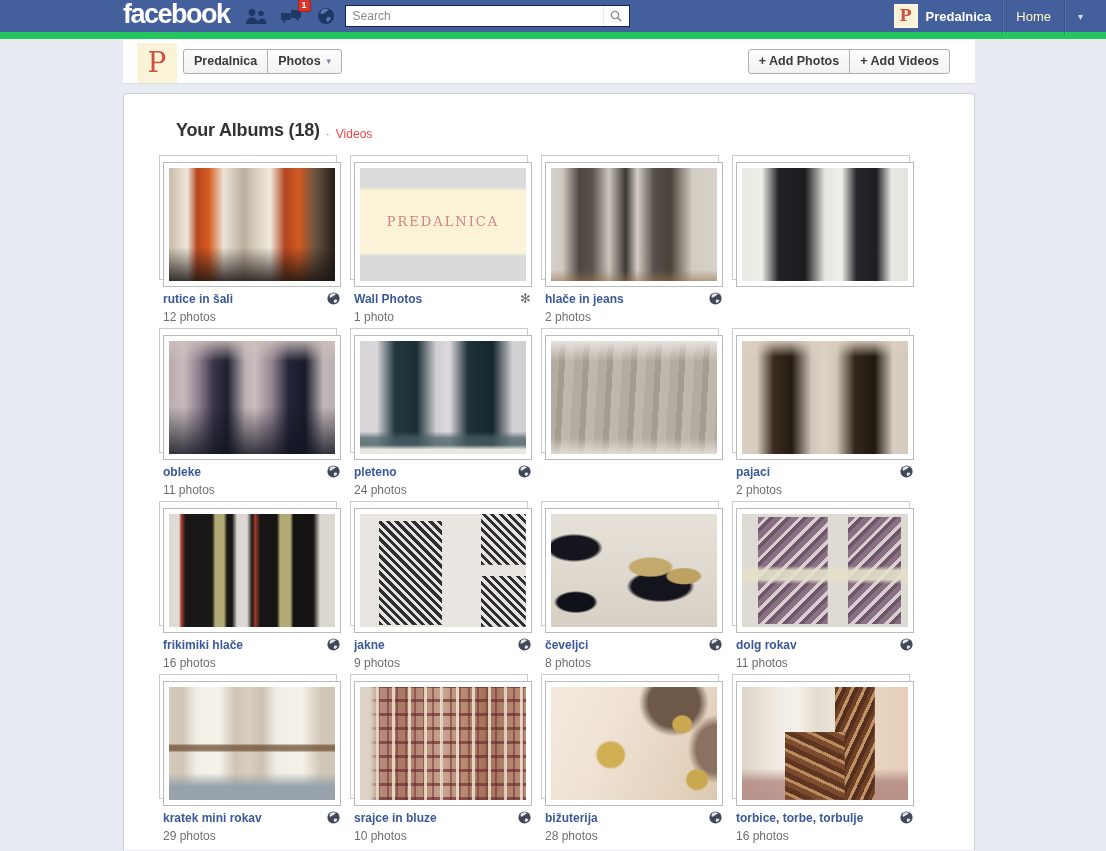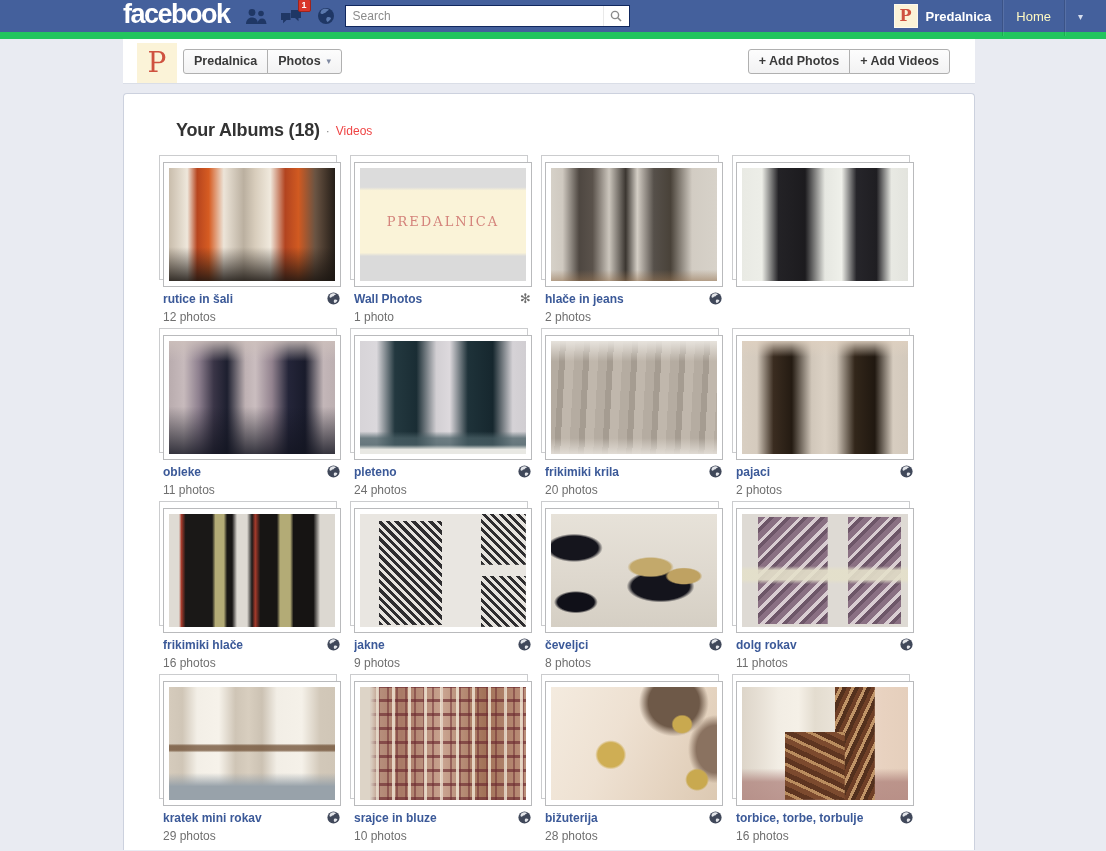--- a/index.html
+++ b/index.html
@@ -30,21 +30,21 @@
   .page-pic{width:40px;height:40px;background:#fbf3d8;display:flex;align-items:center;justify-content:center;color:#cf5240;font-family:"DejaVu Serif",serif;font-size:28px;margin-top:3px}
   .btn-group{display:flex;margin-left:6px}
   .btn{display:inline-flex;align-items:center;height:25px;padding:0 10px;background:linear-gradient(#fdfdfd,#f2f2f3);border:1px solid #b0b0b0;color:#3a3a3a;font-size:12.5px;font-weight:bold;margin-left:-1px}
   .btn-group .btn:first-child{border-radius:3px 0 0 3px;margin-left:0}
   .btn-group .btn:last-child{border-radius:0 3px 3px 0}
   .caret{color:#7e88a0;font-size:9px;margin-left:6px}
   .btn-group.right{margin-left:auto}
 
   
   .card{width:852px;margin-left:123px;margin-top:9px;background:#fff;border:1px solid #ccd1de;border-bottom:none;border-radius:4px 4px 0 0;height:757px;overflow:hidden;position:relative;z-index:1}
-  .card-head{padding:26px 0 14px 52px;display:flex;align-items:center;gap:6px}
+  .card-head{padding:26px 0 14px 52px;display:flex;align-items:flex-end;gap:6px}
   .card-head h1{font-size:18px;color:#333;letter-spacing:-.2px}
   .dot{color:#888;font-size:12px}
   .videos-link{color:#ef4444;font-size:12px}
 
   .grid{display:grid;grid-template-columns:repeat(4,178px);column-gap:13px;padding-left:39px}
   .album{height:173px}
   .thumb{display:block;position:relative;margin-top:7px}
   .stack{position:absolute;top:-7px;left:-4px;width:178px;height:125px;background:#fff;border:1px solid #cbccce}
   .frame{position:relative;display:block;width:178px;height:125px;background:#fff;border:1px solid #b9babc;padding:5px}
   .photo{display:block;width:166px;height:113px;position:relative;overflow:hidden;background-color:#ddd8d0}
@@ -273,33 +273,20 @@
         </div>
     </div>
 
     <div class="album">
       <a class="thumb">
           <span class="stack"></span>
           <span class="frame">
             <span class="photo t6"></span>
           </span>
         </a>
-      <div class="meta">
-          <div class="nameline">
-            <a class="aname">frikimiki krila</a>
-            <span class="privacy">
-              <svg width="13" height="13" viewBox="0 0 16 16">
-                <circle cx="8" cy="8" r="7.5" fill="#40485a"></circle>
-                <path d="M4 3c2-1.6 5-1.8 7-.5-.5 1.5-2 1-2.5 2.2-.4 1-2 .6-2.8 1.6C5 7.5 3.6 7 3 6c.2-1.2.5-2.2 1-3z" fill="#e4e6ea"></path>
-                <path d="M9 9.5c1.2-.6 2.8-.2 3.8.6-.4 1.6-1.8 3-3.4 3.5-.8-.9-1.2-1.6-1-2.6.2-.8.1-1.2.6-1.5z" fill="#e4e6ea"></path>
-              </svg>
-            </span>
-          </div>
-          <div class="acount">20 photos</div>
-        </div>
     </div>
 
     <div class="album">
       <a class="thumb">
           <span class="stack"></span>
           <span class="frame">
             <span class="photo t7"></span>
           </span>
         </a>
       <div class="meta">

